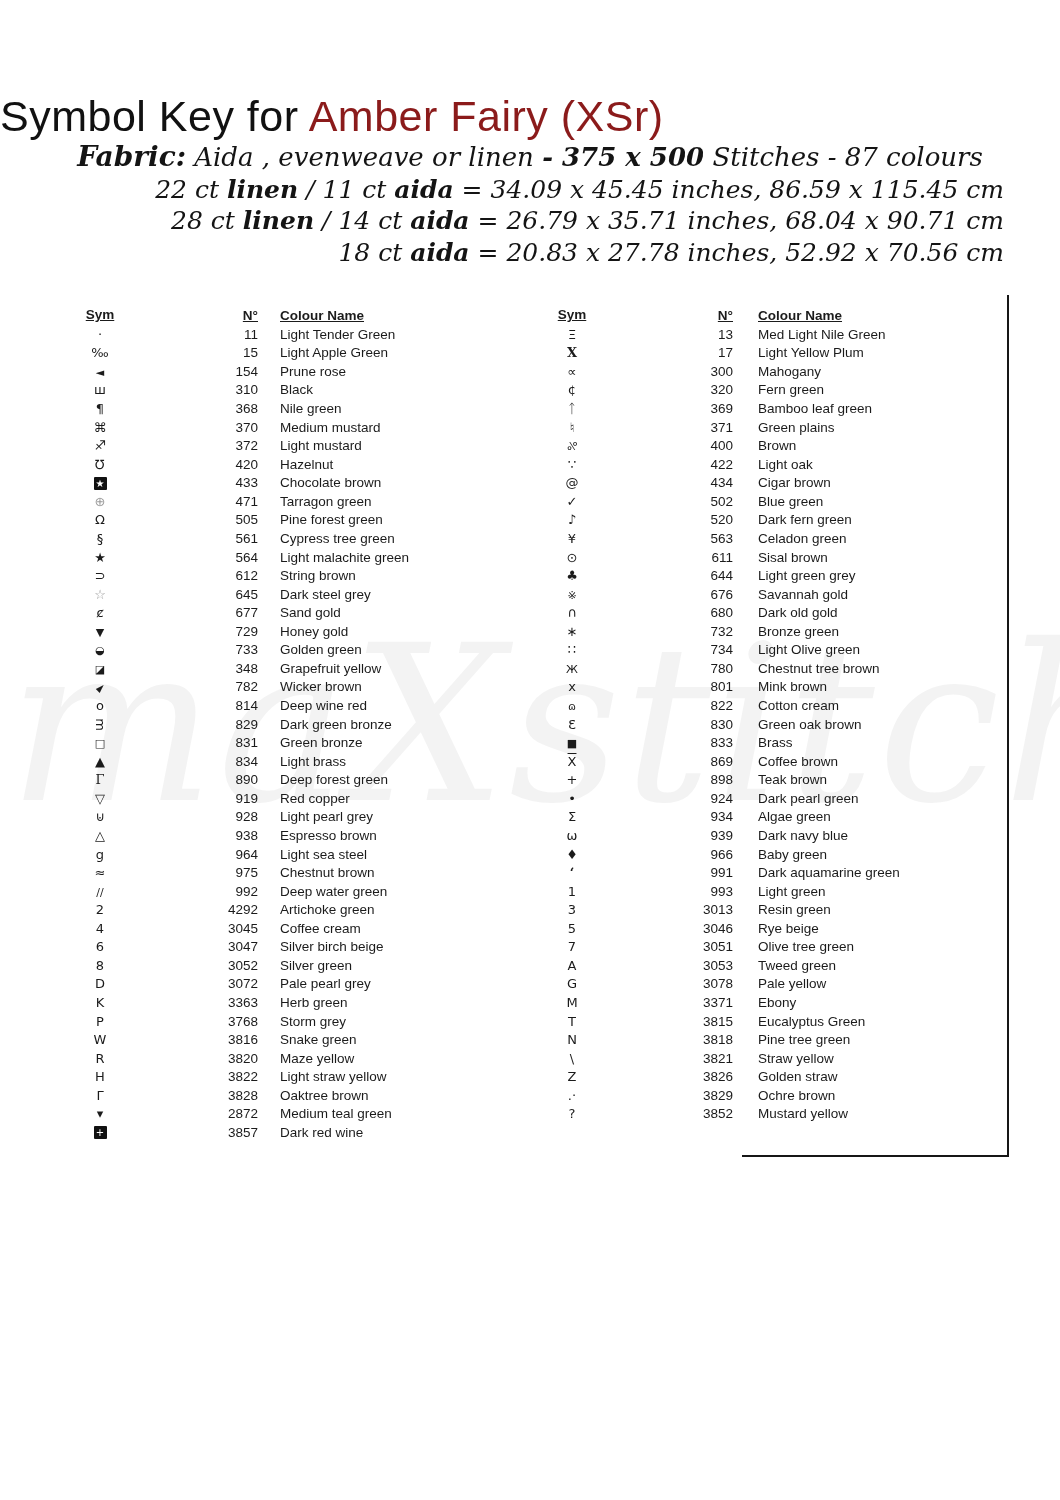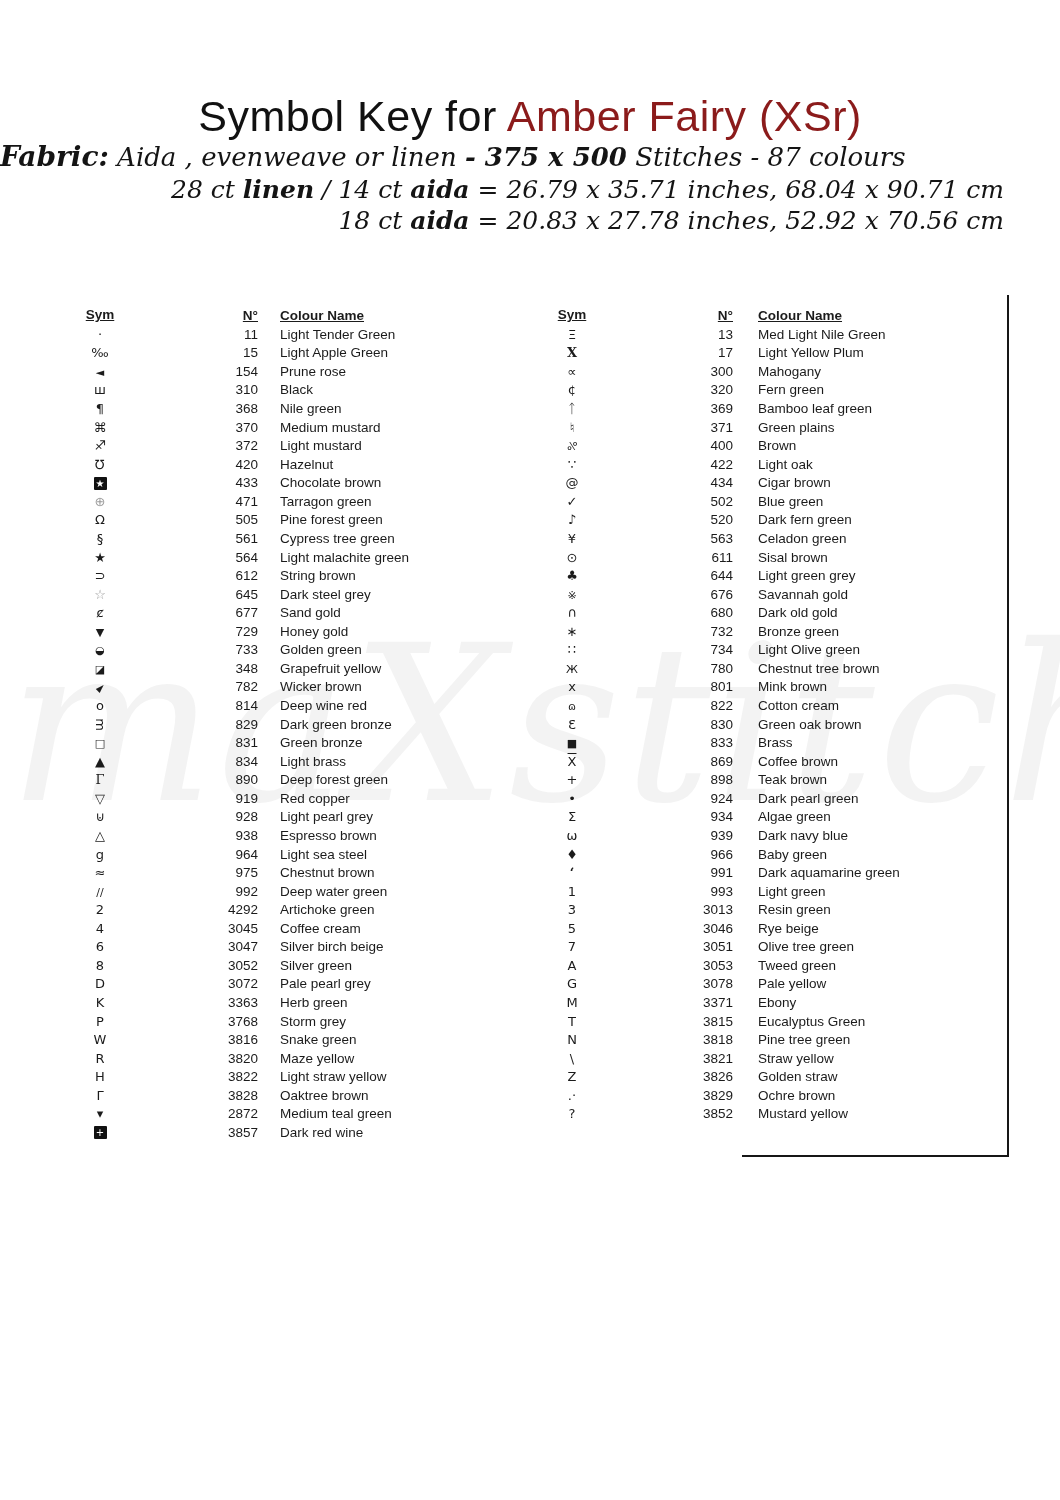--- a/index.html
+++ b/index.html
@@ -22,40 +22,39 @@
     font-size:218px;
     letter-spacing:3px;
     color:rgba(55,50,50,0.06);
     white-space:nowrap;
     pointer-events:none;
   }
 
   
   .title{
     position:absolute;top:92px;left:0;width:1060px;
-    text-align:center;
     font-size:43px;
     letter-spacing:.5px;
     color:#111;
     white-space:nowrap;
   }
   .title .accent{}
 
   
   .fabric{
     position:absolute;top:141px;left:0;width:1004px;
     font-family:"DejaVu Serif",serif;
     font-style:italic;
     font-size:25px;
     line-height:31.5px;
     color:#141414;
     white-space:nowrap;
   }
   .fabric .line{text-align:right;}
-  .fabric .line.l1{width:1060px;text-align:left;font-size:26px;}
+  .fabric .line.l1{width:1060px;text-align:center;font-size:26px;}
   .fabric .b{font-weight:bold;}
   .fabric .lbl{font-weight:bold;font-size:28px;}
 
   
   .ktable{position:absolute;top:305px;}
   .ltable{left:60px;width:470px;}
   .rtable{left:532px;width:476px;}
   .trow{display:flex;align-items:center;height:18.57px;}
   .trow.th{height:20px;font-weight:bold;}
   .trow.th .hd{text-decoration:underline;}
@@ -96,20 +95,21 @@
 <body>
 
 <div class="page">
 
   <div class="watermark">maXstitch</div>
 
   <div class="title"><span>Symbol Key for </span><span class="accent" id="title-accent" style="color: rgb(139, 27, 27);">Amber Fairy (XSr)</span></div>
 
   <div class="fabric" id="fabric">
       <div class="line l1"><span class="lbl">Fabric:</span><span>  Aida , evenweave or  linen </span><span class="b">- 375 x 500</span><span> Stitches - 87 colours</span></div>
+      <div class="line"><span>22 ct </span><span class="b">linen</span><span> / 11 ct </span><span class="b">aida</span><span> = 34.09 x 45.45 inches, 86.59 x 115.45 cm</span></div>
       <div class="line"><span>28 ct </span><span class="b">linen</span><span> / 14 ct </span><span class="b">aida</span><span> = 26.79 x 35.71 inches, 68.04 x 90.71 cm</span></div>
       <div class="line"><span>18 ct </span><span class="b">aida</span><span>  = 20.83 x 27.78 inches, 52.92 x 70.56 cm</span></div>
     </div>
 
   <div class="ktable ltable">
     <div class="trow th">
       <span class="c-sym"><span class="hd">Sym</span></span>
       <span class="c-nr"><span class="hd">N°</span></span>
       <span class="c-name"><span class="hd">Colour Name</span></span>
     </div>

